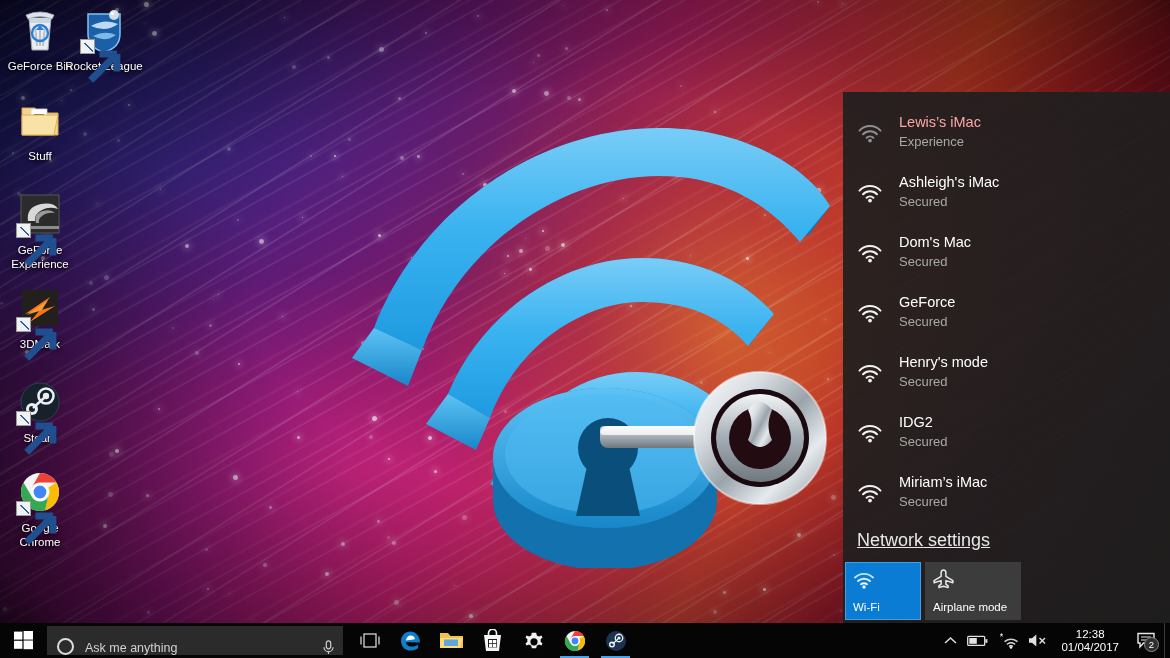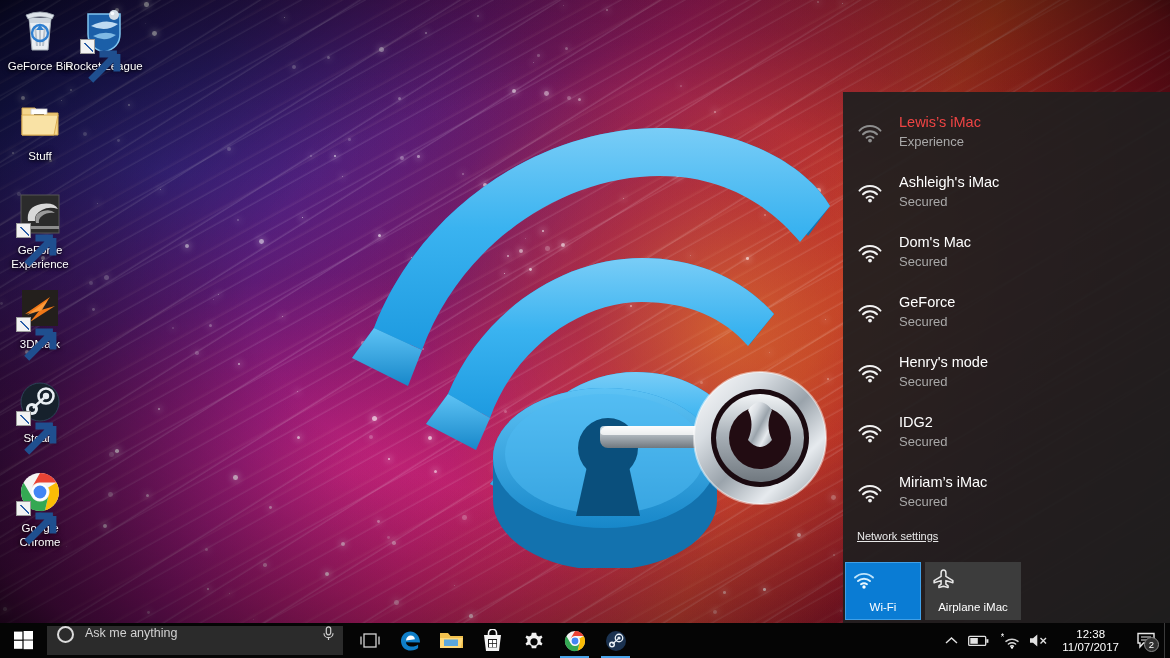--- a/index.html
+++ b/index.html
@@ -100,59 +100,59 @@
   .net-item {
     display:flex; align-items:center;
     height:60px; padding:0 0 0 14px;
     cursor:default;
   }
   .net-ico { width:42px; flex:0 0 42px; display:flex; align-items:center; justify-content:flex-start; }
   .net-ico svg { width:26px; height:21px; display:block; }
   .net-txt { display:flex; flex-direction:column; justify-content:center; }
   .net-name { font-size:14.5px; color:#ffffff; line-height:19px; }
   .net-state { font-size:13px; color:#a8a8a8; line-height:18px; margin-top:1px; }
-  .net-item.dim .net-name { color:#ef4444; }
+  .net-item.dim .net-name { color:#fca5a5; }
 
   .net-settings {
     margin:8px 0 0 14px;
-    font-size:11px; color:#e8e8e8;
+    font-size:18px; color:#e8e8e8;
     text-decoration:underline; display:inline-block;
     cursor:pointer;
   }
   .tiles {
     position:absolute; left:845px; top:562px;
     display:flex; gap:4px;
   }
   .tile {
     width:76px; height:58px; position:relative;
     padding:7px 8px; cursor:pointer;
     display:flex; flex-direction:column; justify-content:space-between;
   }
   .tile.on { background:#0a7cd4; outline:1px solid #3fa0e8; outline-offset:-1px; }
   .tile.off { background:#3c3c3c; width:96px; }
   .tile .ticon { height:22px; }
   .tile .ticon svg { width:22px; height:20px; display:block; }
-  .tile .tlabel { font-size:11.5px; color:#fff; white-space:nowrap;text-align:center; }
+  .tile .tlabel { font-size:11.5px; color:#fff; white-space:nowrap; }
 
   
   #taskbar {
     position:absolute; left:0; bottom:0; width:1170px; height:35px;
     background:#050505;
     display:flex; align-items:center;
   }
   #start {
     width:46px; height:35px; display:flex; align-items:center; justify-content:center;
     cursor:pointer;
   }
   #start svg { width:19px; height:19px; display:block; }
 
   #cortana {
     width:296px; height:29px; margin-left:1px;
     background:#2b2b2b;
-    display:flex; align-items:flex-start; padding:0 8px 0 10px;
+    display:flex; align-items:flex-end; padding:0 8px 0 10px;
     cursor:text;
   }
   .cort-circle {
     width:17px; height:17px; border-radius:50%;
     border:2px solid #dcdcdc; flex:0 0 17px;
   }
   .cort-text { flex:1; font-size:12.5px; color:#d2d2d2; margin-left:11px; }
   .cort-mic svg { width:13px; height:15px; display:block; }
 
   .tb-icons { display:flex; align-items:center; height:35px; margin-left:6px; }
@@ -659,21 +659,21 @@
       </svg>
     </span>
     <span class="tlabel">Wi-Fi</span>
   </div>
   <div class="tile off">
     <span class="ticon">
       <svg viewBox="0 0 22 20">
         <path d="M10.5 1 q2.4 0 2.4 3 l0 3.4 l7 4.2 l0 2.1 l-7 -2.1 l0 3.6 l2.2 1.7 l0 1.6 l-4.6 -1.2 l-4.6 1.2 l0 -1.6 l2.2 -1.7 l0 -3.6 l-7 2.1 l0 -2.1 l7 -4.2 l0 -3.4 q0 -3 2.4 -3 Z" fill="none" stroke="#e8e8e8" stroke-width="1.5" stroke-linejoin="round"></path>
       </svg>
     </span>
-    <span class="tlabel">Airplane iMac</span>
+    <span class="tlabel">Airplane mode</span>
   </div>
 </div>
 
 <div id="taskbar">
   <div id="start">
     <svg viewBox="0 0 19 19">
       <rect x="0" y="0.6" width="8.4" height="8" fill="#ffffff"></rect>
       <rect x="9.6" y="0" width="9.4" height="8.6" fill="#ffffff"></rect>
       <rect x="0" y="9.8" width="8.4" height="8" fill="#ffffff"></rect>
       <rect x="9.6" y="9.5" width="9.4" height="8.7" fill="#ffffff"></rect>
@@ -774,21 +774,21 @@
       </svg>
     </div>
     <div class="tray-btn">
       <svg width="19" height="15" viewBox="0 0 19 15">
         <path d="M1 5.3 L4 5.3 L8.3 1.4 L8.3 13.6 L4 9.7 L1 9.7 Z" fill="#e2e2e2"></path>
         <path d="M11.5 5 L17 10.5 M17 5 L11.5 10.5" stroke="#e2e2e2" stroke-width="1.4"></path>
       </svg>
     </div>
     <div class="clock">
       <span>12:38</span>
-      <span>11/07/2017</span>
+      <span>01/04/2017</span>
     </div>
     <div class="notif">
       <svg width="18" height="17" viewBox="0 0 18 17">
         <path d="M1 1.5 L17 1.5 L17 11 L6.5 11 L3 15 L3 11 L1 11 Z" fill="none" stroke="#e8e8e8" stroke-width="1.4"></path>
         <path d="M4 5 L14 5 M4 8 L11 8" stroke="#e8e8e8" stroke-width="1.2"></path>
       </svg>
       <span class="notif-badge">2</span>
     </div>
     <div class="showdesk"></div>
   </div>

